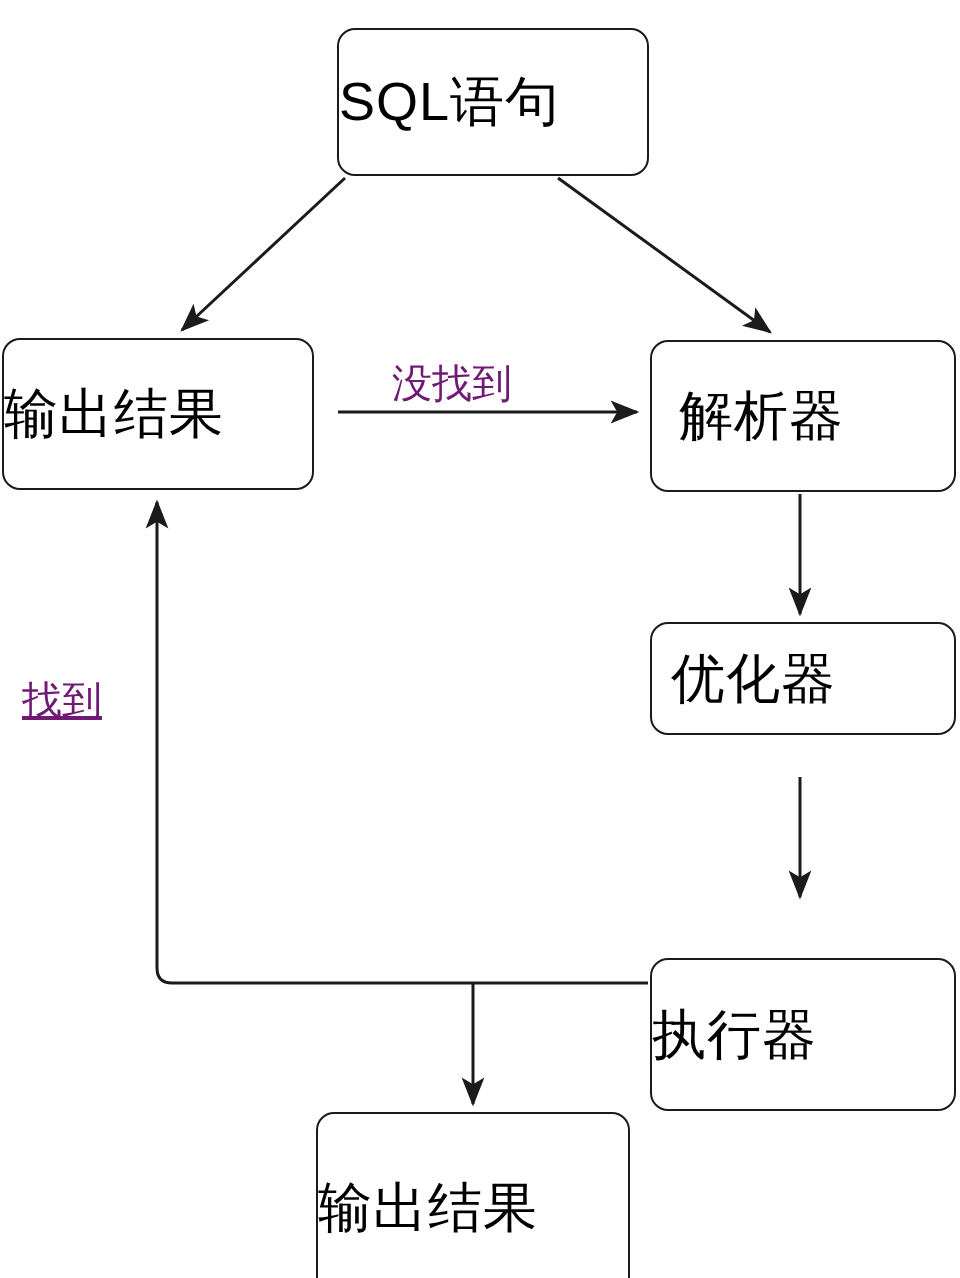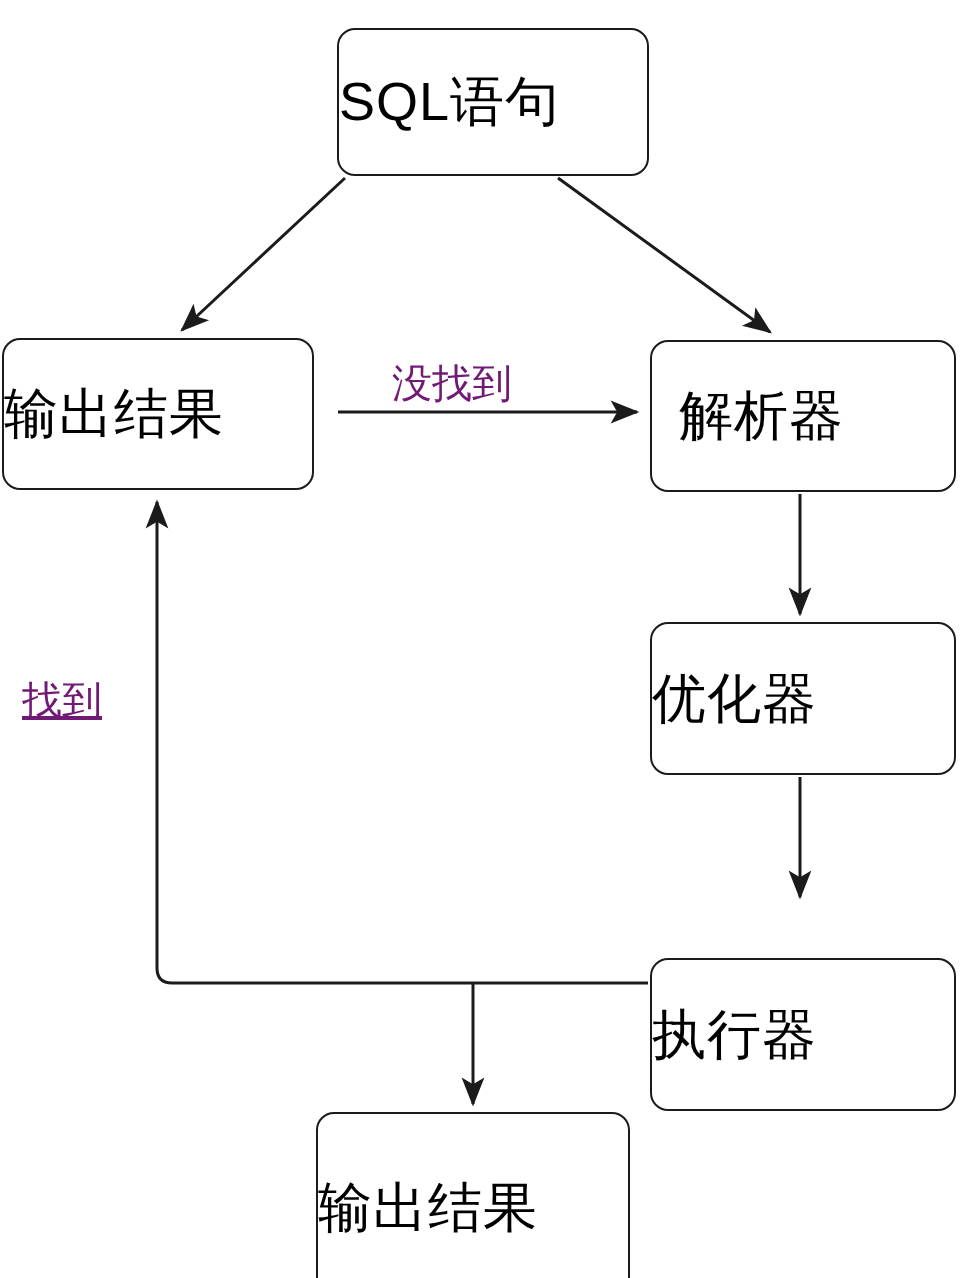--- a/index.html
+++ b/index.html
@@ -50,21 +50,21 @@
     line-height: 1;
     white-space: nowrap;
     background: transparent;
     z-index: 3;
   }
 
   
   #node-sql        { left: 337px; top: 28px;   width: 312px; height: 148px; }
   #node-cache      { left: 2px;   top: 338px;  width: 312px; height: 152px; }
   #node-parser     { left: 650px; top: 340px;  width: 306px; height: 152px; padding-left: 27px; }
-  #node-optimizer  { left: 650px; top: 622px;  width: 306px; height: 153px; }
+  #node-optimizer  { left: 650px; top: 622px;  width: 306px; height: 113px; padding-left: 19px; }
   #node-executor   { left: 650px; top: 958px;  width: 306px; height: 153px; }
   #node-output     { left: 316px; top: 1112px; width: 314px; height: 192px; }
 
   
   #label-not-found { left: 392px; top: 363px; }
   #label-found     { left: 22px;  top: 680px; text-decoration: underline; }
 </style>
 </head>
 <body>
 

